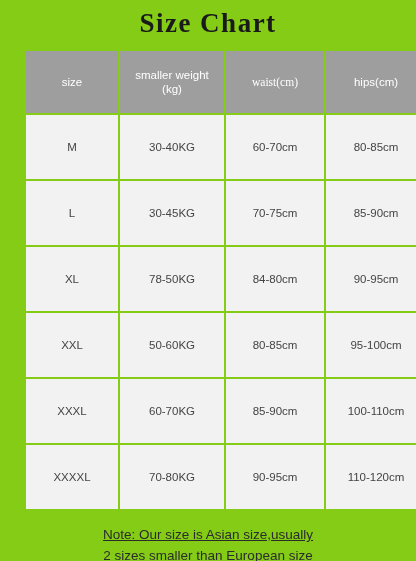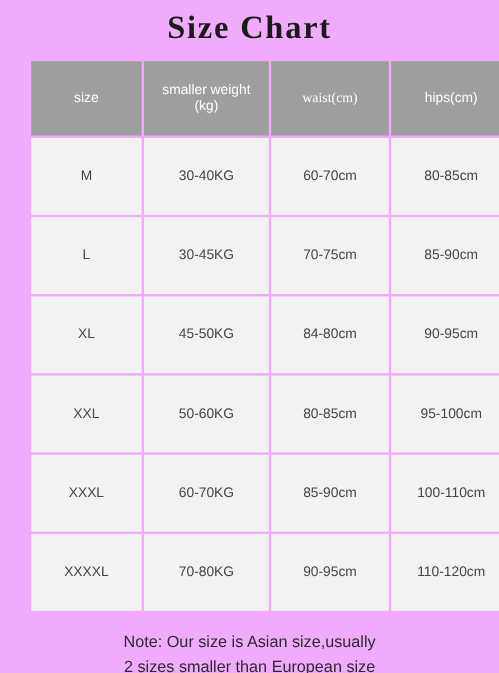--- a/index.html
+++ b/index.html
@@ -11,21 +11,21 @@
     width: 416px;
     height: 561px;
     font-family: "Liberation Sans", sans-serif;
     color: #333333;
     overflow: hidden;
   }
   .page {
     width: 416px;
     height: 561px;
     position: relative;
-    background: #f0abfc;
+    background: #84cc16;
     box-sizing: border-box;
   }
   .title {
     text-align: center;
     font-family: "Liberation Serif", serif;
     font-weight: bold;
     font-size: 27px;
     letter-spacing: 1.5px;
     color: #1a1a1a;
     padding-top: 8px;
@@ -67,20 +67,21 @@
 
   .note {
     text-align: center;
     font-size: 13.5px;
     color: #2b2b2b;
     line-height: 1.55;
     padding-top: 14px;
   }
   .note div {
     white-space: nowrap;
+    text-decoration: underline;
   }
 </style>
 </head>
 <body>
 
 <div class="page">
 
   <div class="title">Size Chart</div>
 
   <div class="table-wrap">
@@ -104,21 +105,21 @@
           <td>80-85cm</td>
         </tr>
         <tr>
           <td>L</td>
           <td>30-45KG</td>
           <td>70-75cm</td>
           <td>85-90cm</td>
         </tr>
         <tr>
           <td>XL</td>
-          <td>45-50KG</td>
+          <td>78-50KG</td>
           <td>84-80cm</td>
           <td>90-95cm</td>
         </tr>
         <tr>
           <td>XXL</td>
           <td>50-60KG</td>
           <td>80-85cm</td>
           <td>95-100cm</td>
         </tr>
         <tr>

